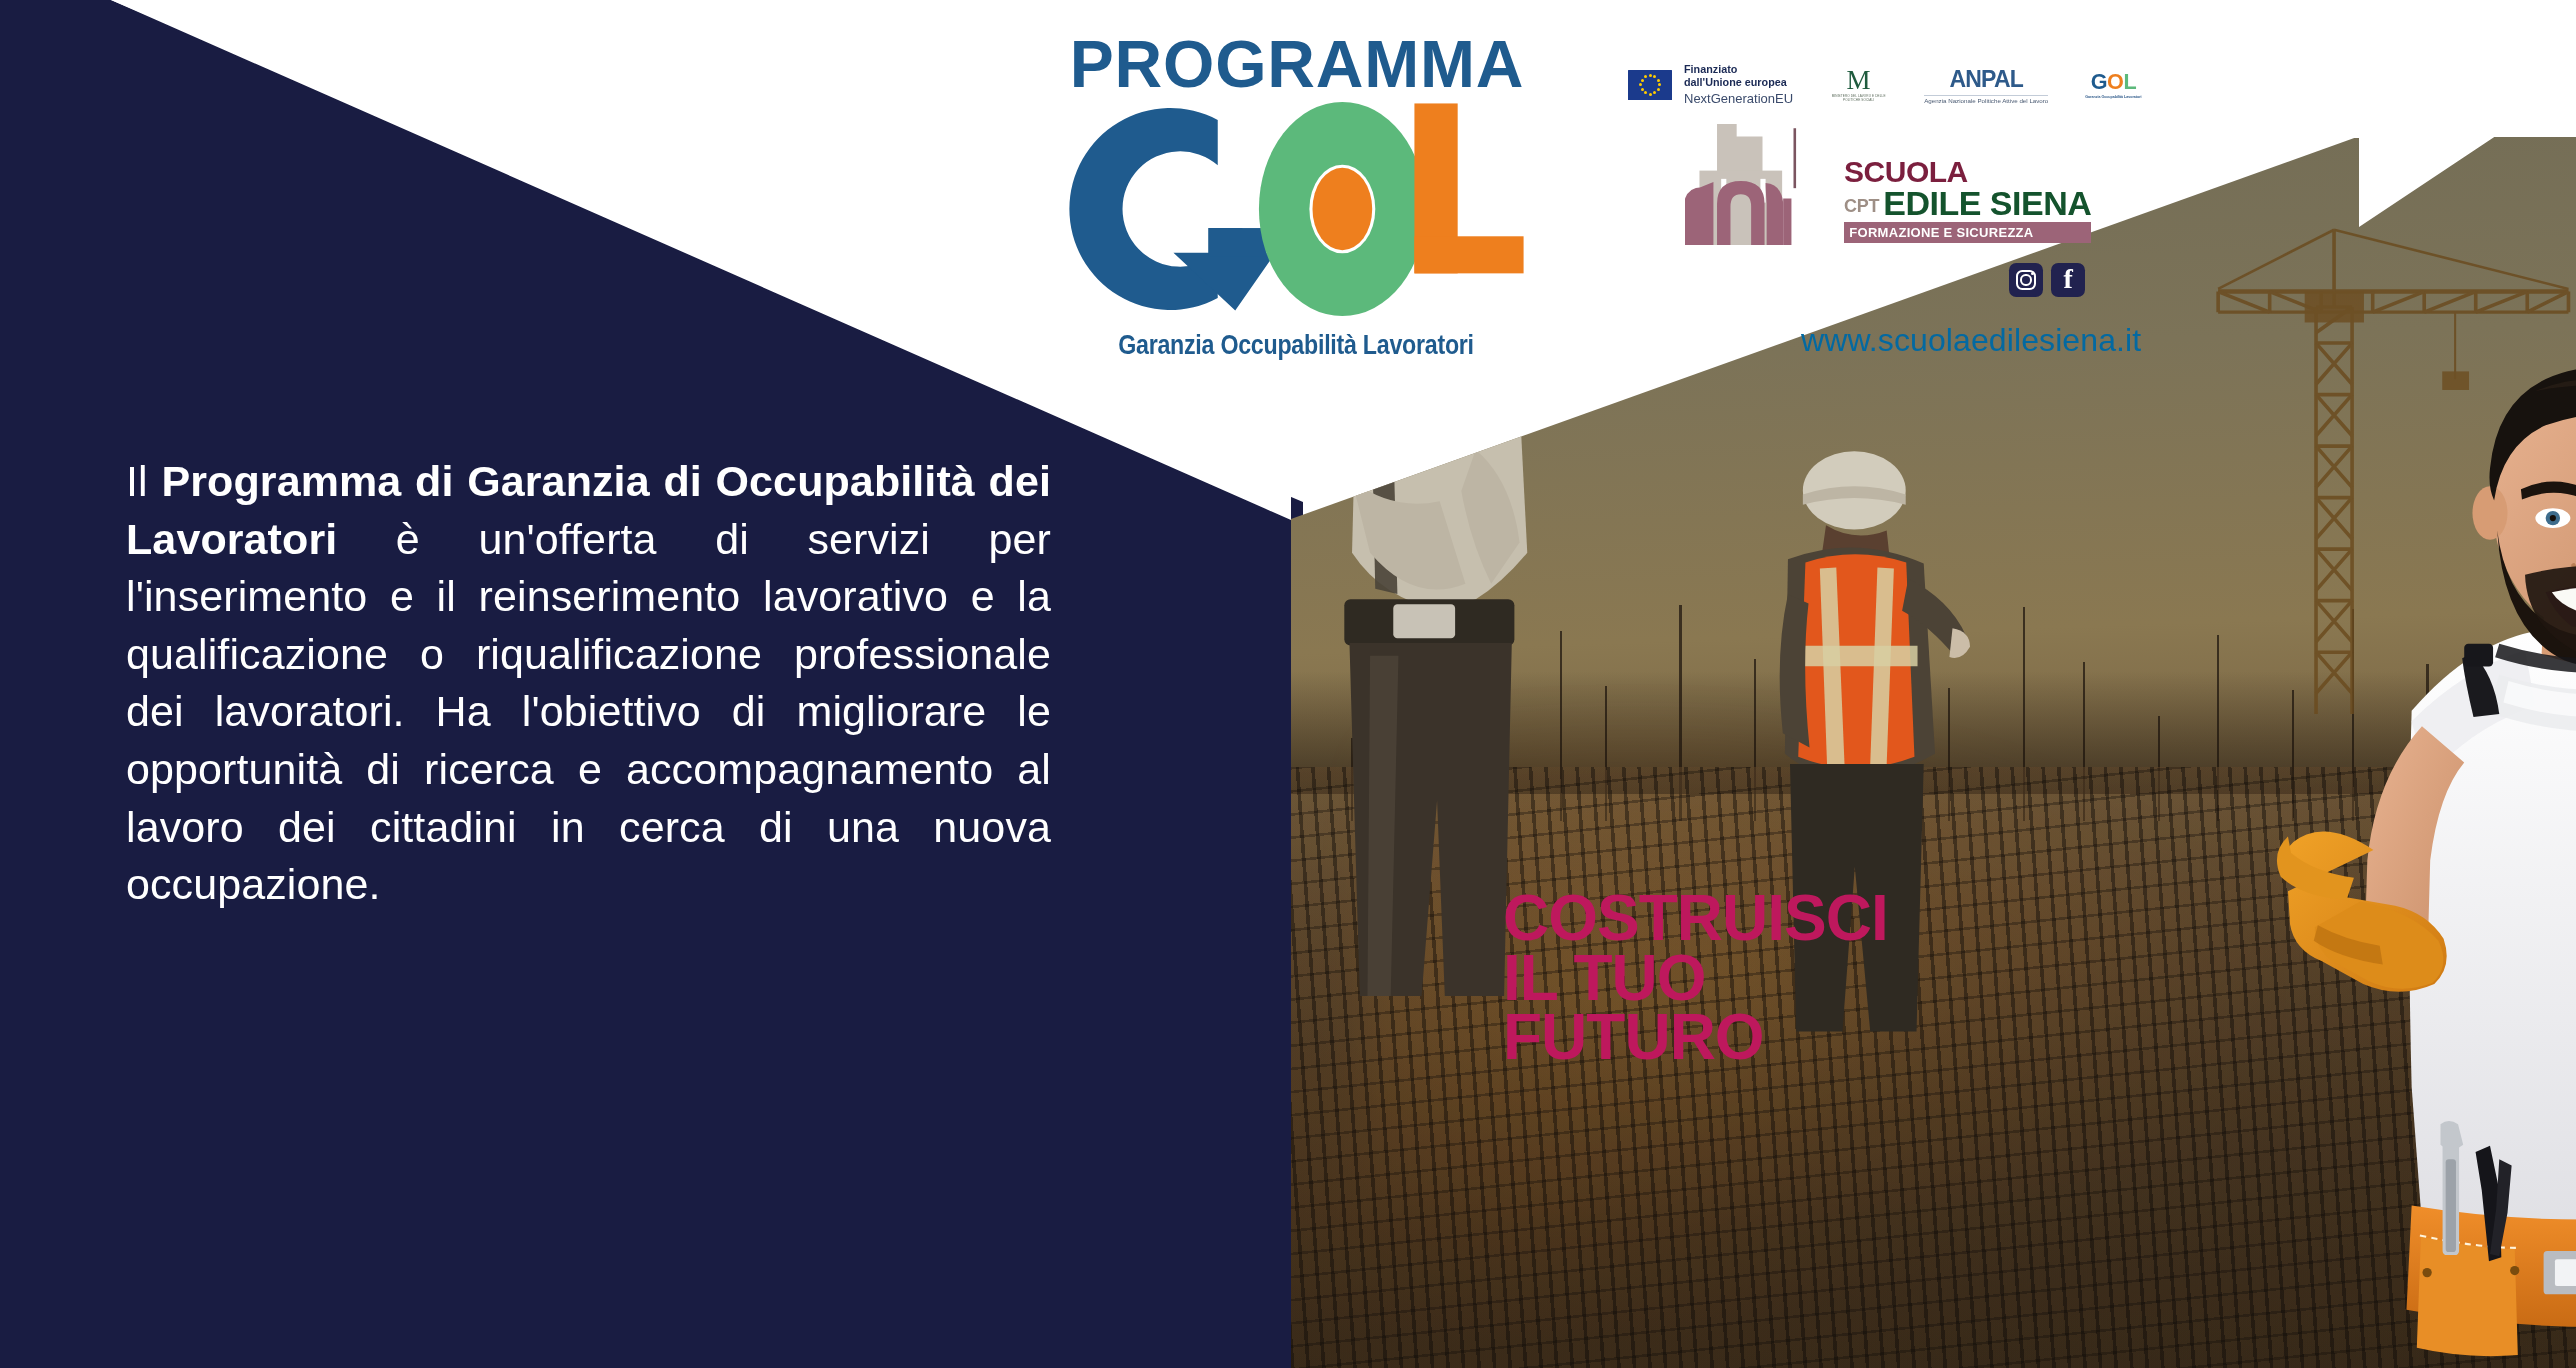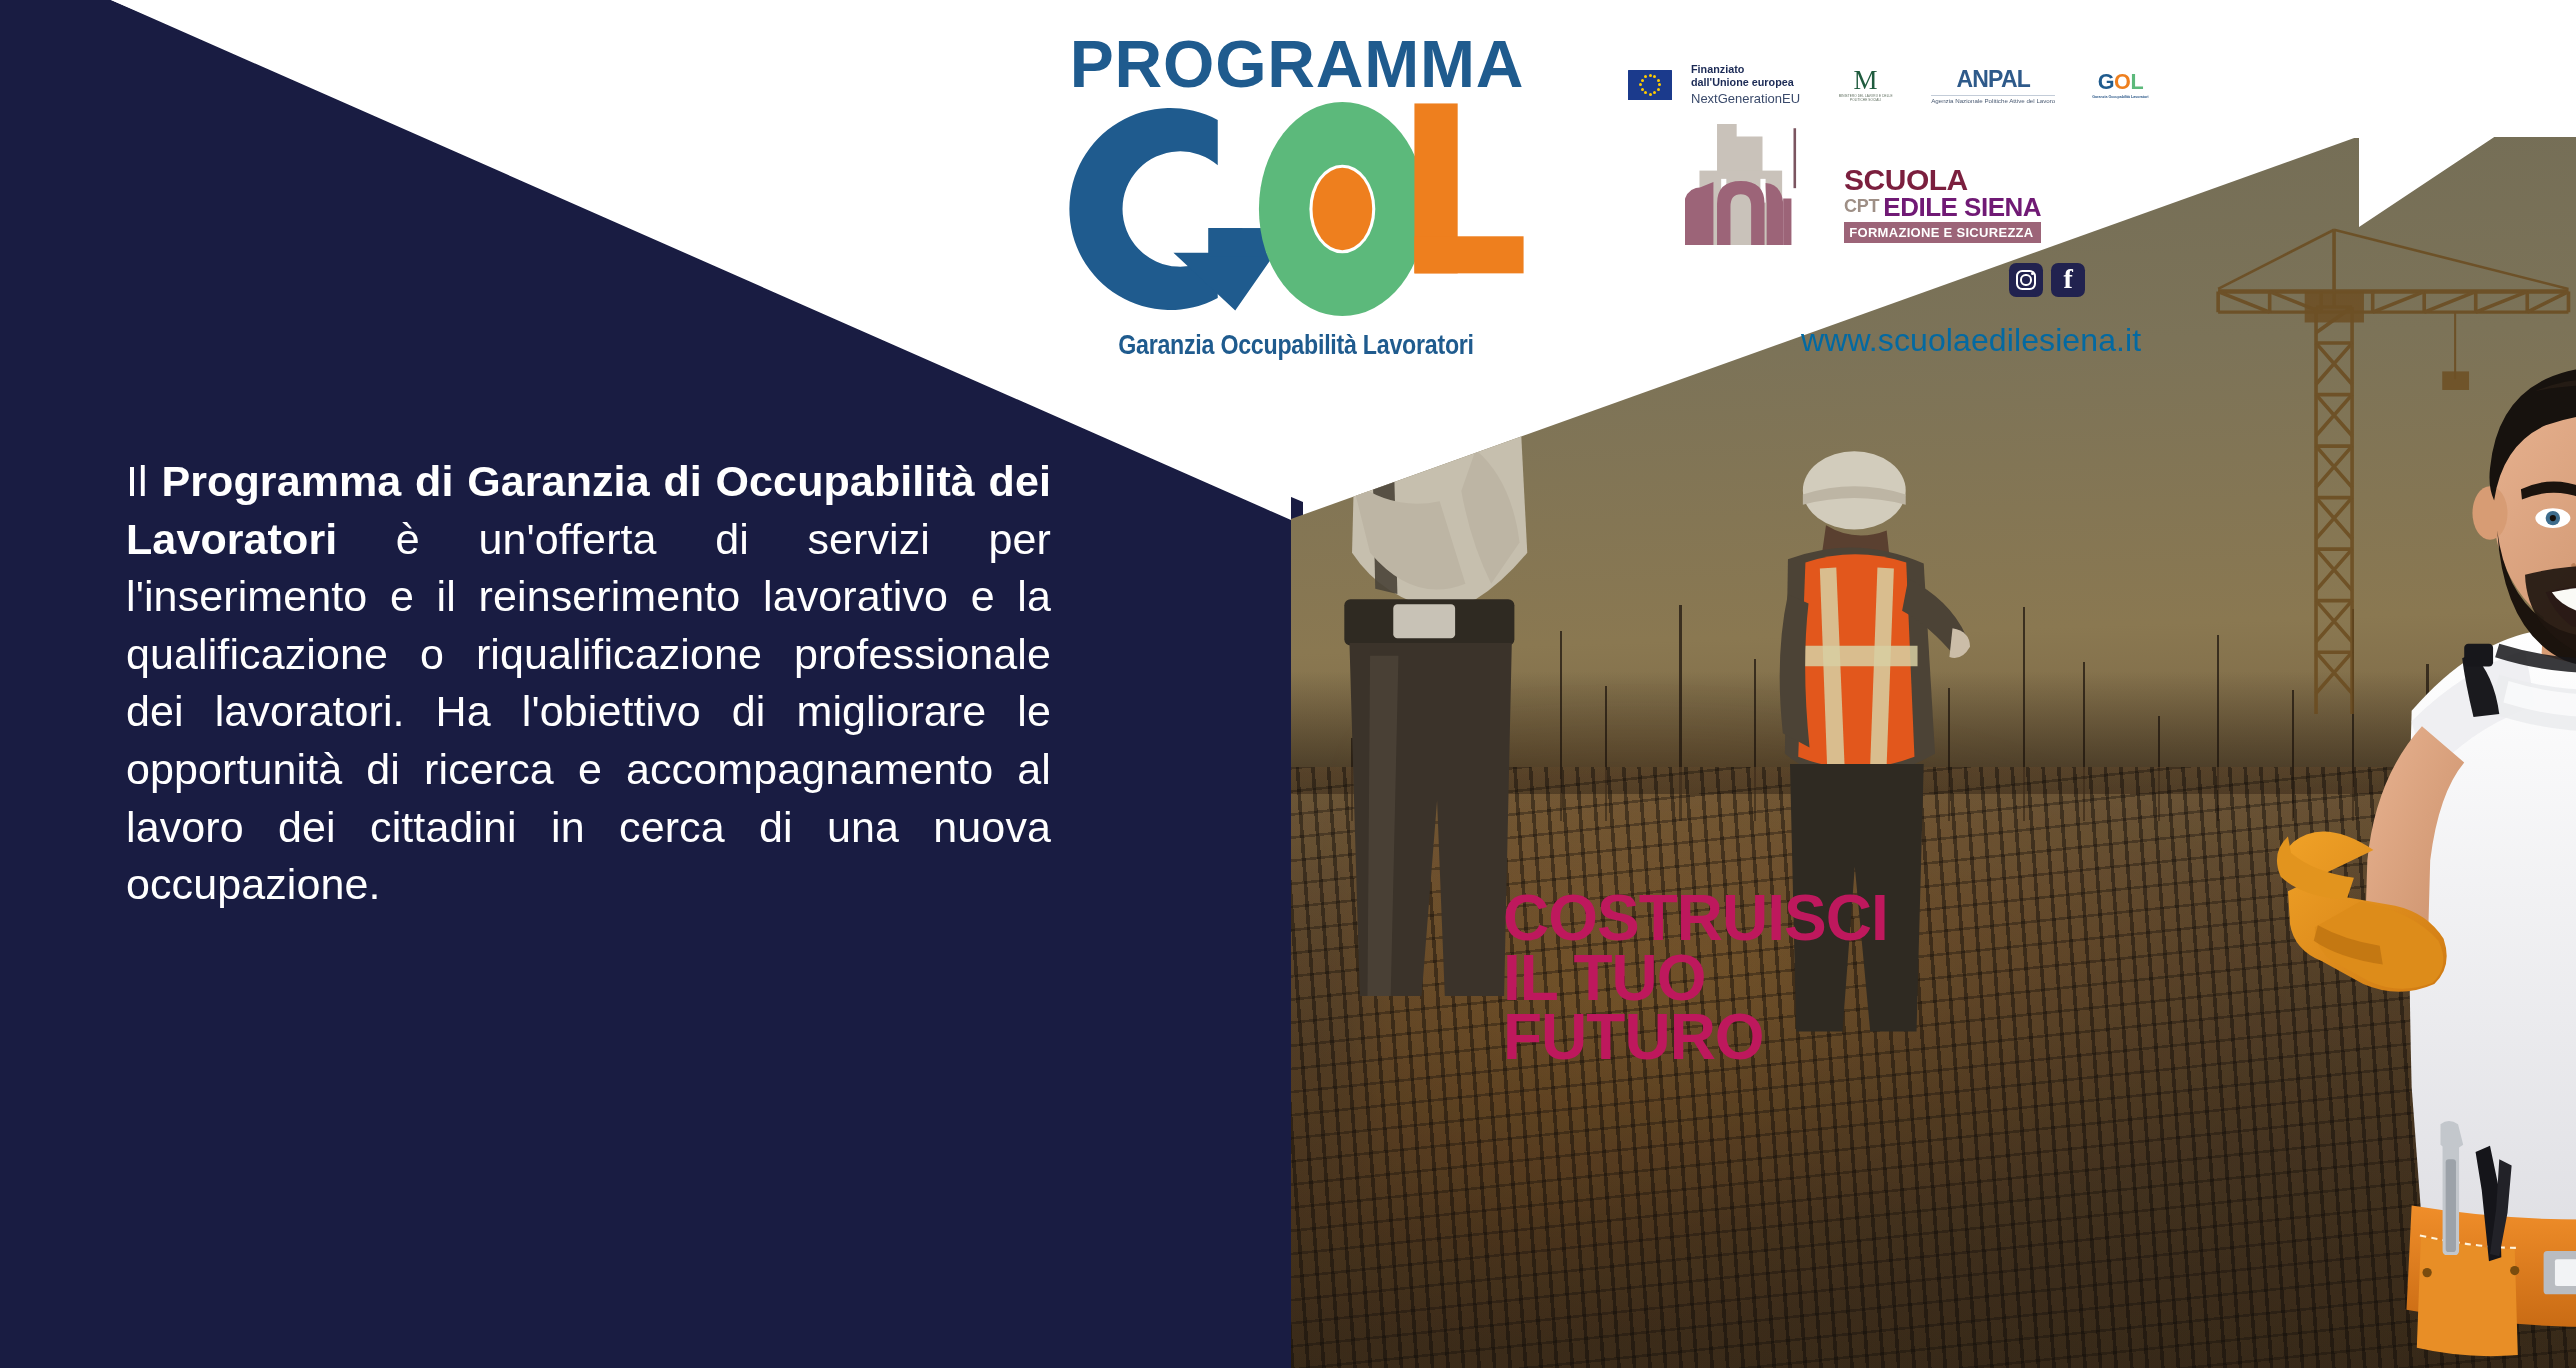--- a/index.html
+++ b/index.html
@@ -78,21 +78,21 @@
   .gol-mark { position:absolute; left:31px; top:72px; width:484px; height:222px; }
   .gol-sub {
     position:absolute; left:0; top:304px; width:546px; text-align:center;
     font-size:27px; font-weight:700; color:#1F5B8E; letter-spacing:-0.3px;
     transform:scaleX(0.86); transform-origin:center;
   }
 
   
   .partner-row { position:absolute; left:1628px; top:54px; width:526px; height:62px; z-index:9;
                  display:flex; align-items:center; gap:37px; }
-  .eu-logo { display:flex; align-items:center; gap:19px; }
+  .eu-logo { display:flex; align-items:center; gap:12px; }
   .eu-flag { width:44px; height:30px; background:#1B3A8C; position:relative; border-radius:0.5px; }
   .eu-flag .star { position:absolute; width:3.1px; height:3.1px; background:#FFCC00; border-radius:50%; }
   .eu-txt { font-size:10.8px; color:#1B2A55; line-height:1.22; font-weight:600; }
   .eu-txt .ngeu { font-size:13px; font-weight:400; color:#3a4a6b; display:block; margin-top:1.5px; }
   .min-logo { text-align:center; }
   .mim-m { font-size:27px; color:#1F5B3E; font-family:"Liberation Serif", serif; line-height:0.9; }
   .mim-cap { font-size:4.6px; color:#5a6a5a; letter-spacing:0.1px; margin-top:1.5px; }
   .anpal-logo { text-align:center; }
   .anpal-word { font-size:23px; font-weight:700; color:#2E5A8A; letter-spacing:-0.8px;
                 font-family:"Liberation Sans", sans-serif; }
@@ -102,21 +102,21 @@
   .gol-mini-cap { font-size:4.6px; color:#2E5A8A; margin-top:1.5px; font-weight:600; }
 
   
   .ses { position:absolute; left:1685px; top:116px; width:428px; height:129px; z-index:9;
          display:flex; align-items:flex-end; }
   .ses-mark { width:155px; height:124px; position:relative; flex:none; }
   .ses-text { margin-left:4.1px; padding-bottom:2.1px; }
   .ses-line1 { font-size:30px; font-weight:700; color:#7B1F3E; letter-spacing:-0.5px; line-height:0.98; }
   .ses-line2wrap { display:flex; align-items:flex-end; gap:4.1px; }
   .ses-cpt { font-size:18px; font-weight:700; color:#9e8f86; letter-spacing:-0.3px; padding-bottom:3.1px; }
-  .ses-line2 { font-size:26px; font-weight:700; color:#701a75; letter-spacing:-0.5px; line-height:0.98; }
+  .ses-line2 { font-size:34px; font-weight:700; color:#14532d; letter-spacing:-0.5px; line-height:0.98; }
   .ses-line3 { margin-top:2.1px; background:#9C6478; color:#ffffff; font-size:13px; font-weight:700;
                letter-spacing:0.3px; padding:2.6px 5.2px 3.1px 5.2px; }
 
   
   .social { position:absolute; left:2009px; top:263px; z-index:9; display:flex; gap:8.2px; }
   .sq { width:34px; height:34px; background:#21224F; border-radius:7.2px; position:relative; }
   .ig-outer { position:absolute; left:6.7px; top:6.7px; width:20.6px; height:20.6px;
               border:2.6px solid #fff; border-radius:6.2px; }
   .ig-inner { position:absolute; left:11.3px; top:11.3px; width:11.3px; height:11.3px;
               border:2.6px solid #fff; border-radius:50%; }

